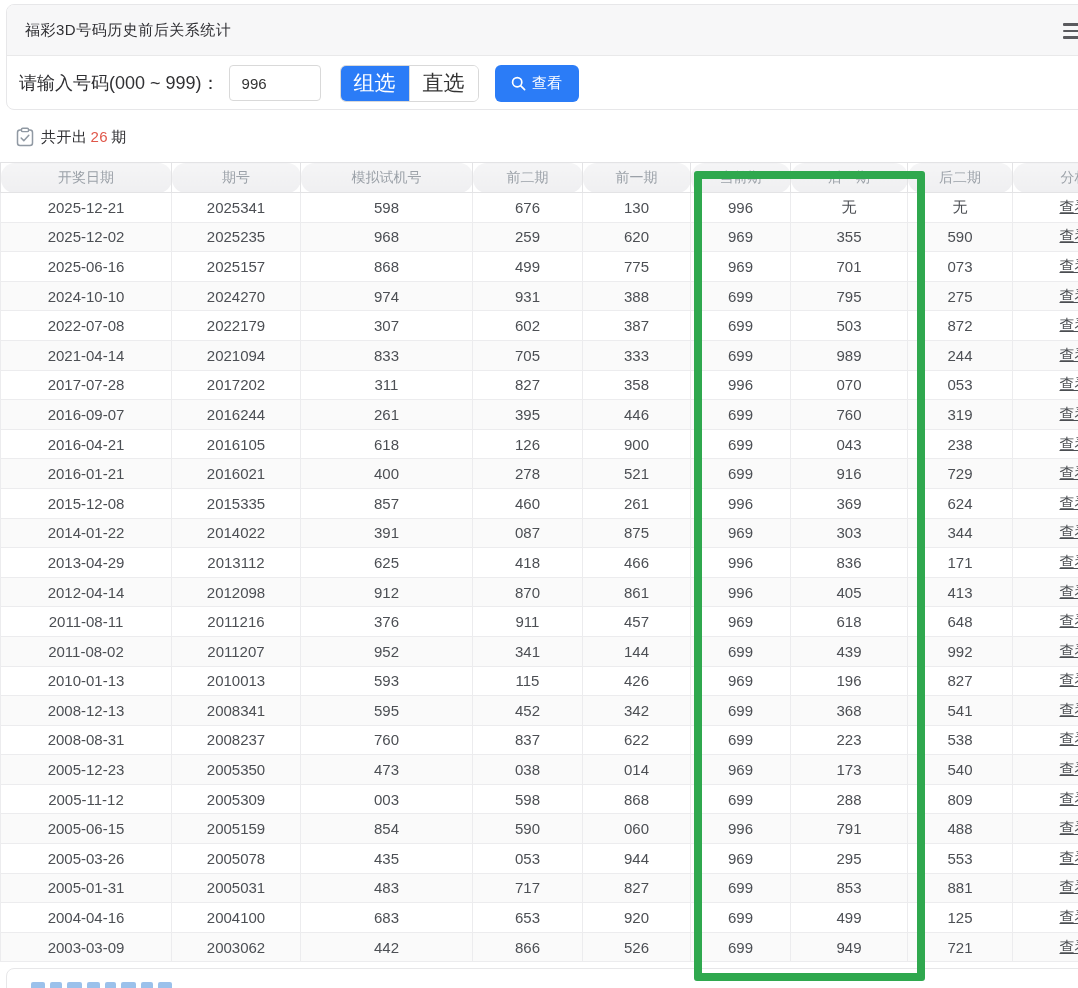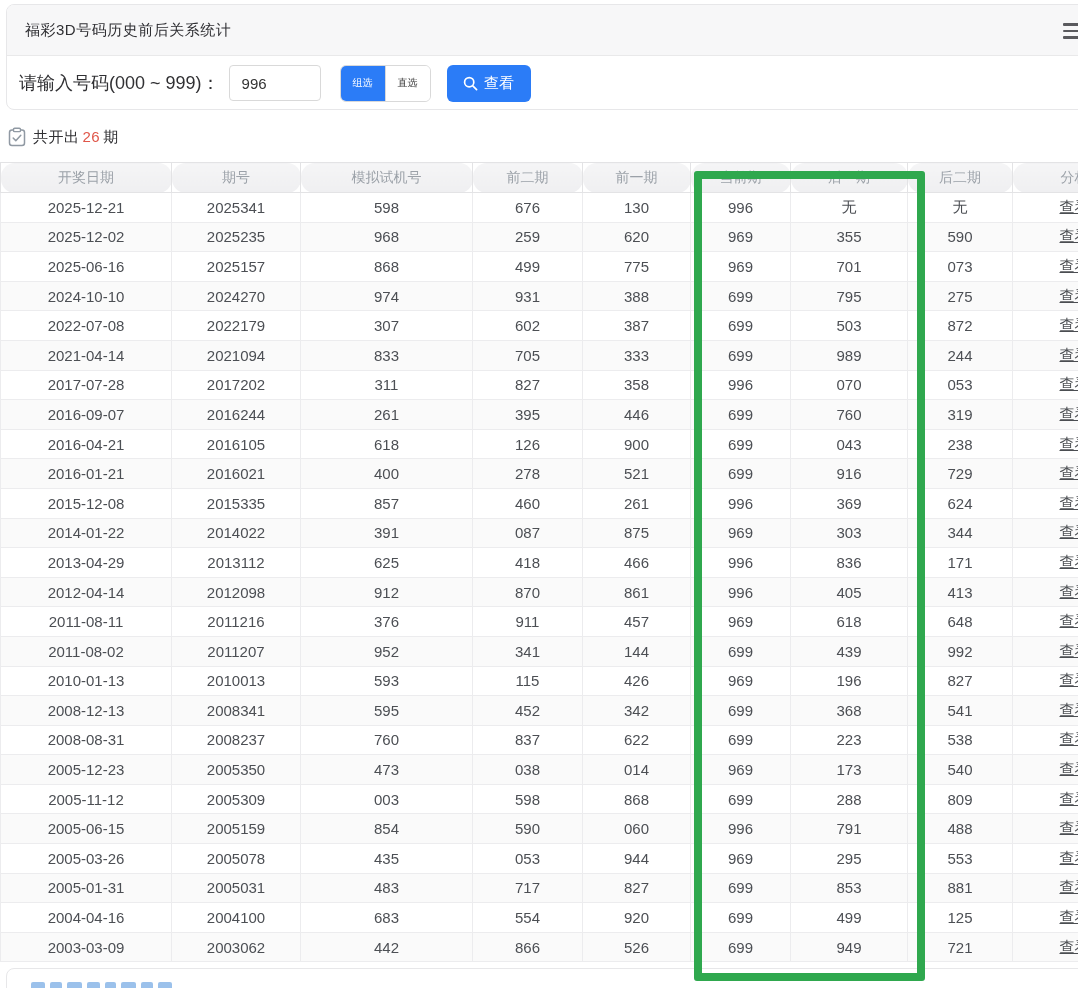--- a/index.html
+++ b/index.html
@@ -14,30 +14,30 @@
   .title-bar .title { font-size:15px; color:#2f2f33; letter-spacing:.5px; }
   .menu-icon { position:absolute; left:1056px; top:18px; width:24px; }
   .menu-icon i { display:block; height:2.5px; background:#5a5a5e; margin-bottom:4px; border-radius:1px; }
   .form-row { height:54px; display:flex; align-items:center; padding-left:12px; }
   .form-label { font-size:18px; color:#303033; }
   .num-input { width:92px; height:36px; margin-left:9px; border:1px solid #d9d9d9;
     border-radius:4px; font-size:15px; color:#333; padding-left:12px; outline:none;
     font-family:inherit; }
   .segmented { display:flex; margin-left:19px; border:1px solid #d9d9d9; border-radius:6px;
     overflow:hidden; height:37px; }
-  .seg-btn { width:44px; height:100%; font-size:10px; display:flex; align-items:center;
+  .seg-btn { width:68px; height:100%; font-size:21px; display:flex; align-items:center;
     justify-content:center; cursor:pointer; background:#fff; color:#333; }
   .seg-btn.active { background:#2b7cf7; color:#fff; }
   .seg-divider { width:1px; background:#d9d9d9; }
   .view-btn { margin-left:16px; width:84px; height:37px; background:#2b7cf7; color:#fff;
     border:none; border-radius:6px; font-size:15px; display:flex; align-items:center;
     justify-content:center; gap:6px; cursor:pointer; font-family:inherit; }
 
   
-  .stats-line { position:absolute; left:8px; top:127px; display:flex; align-items:flex-end; }
+  .stats-line { position:absolute; left:16px; top:127px; display:flex; align-items:flex-end; }
   .stats-line svg { margin-right:7px; }
   .stats-text { font-size:15px; color:#303033; letter-spacing:.5px; }
   .stats-count { color:#e0574a; padding:0 3px; }
 
   
   .table-wrap { position:absolute; left:0; top:162px; width:1078px; height:800px; overflow:hidden; }
   table { border-collapse:collapse; table-layout:fixed; width:1136px; }
   th, td { border:1px solid #ececee; text-align:center; overflow:hidden; white-space:nowrap; }
   thead th { height:30px; background:linear-gradient(#f5f5f6,#efeff1); color:#9ba1a8;
     font-size:14px; font-weight:normal; border-color:#e3e3e5;border-radius:14px; }
@@ -382,21 +382,21 @@
           <td>827</td>
           <td>699</td>
           <td>853</td>
           <td>881</td>
           <td><a class="view-link">查看</a></td>
         </tr>
         <tr>
           <td>2004-04-16</td>
           <td>2004100</td>
           <td>683</td>
-          <td>554</td>
+          <td>653</td>
           <td>920</td>
           <td>699</td>
           <td>499</td>
           <td>125</td>
           <td><a class="view-link">查看</a></td>
         </tr>
         <tr>
           <td>2003-03-09</td>
           <td>2003062</td>
           <td>442</td>

